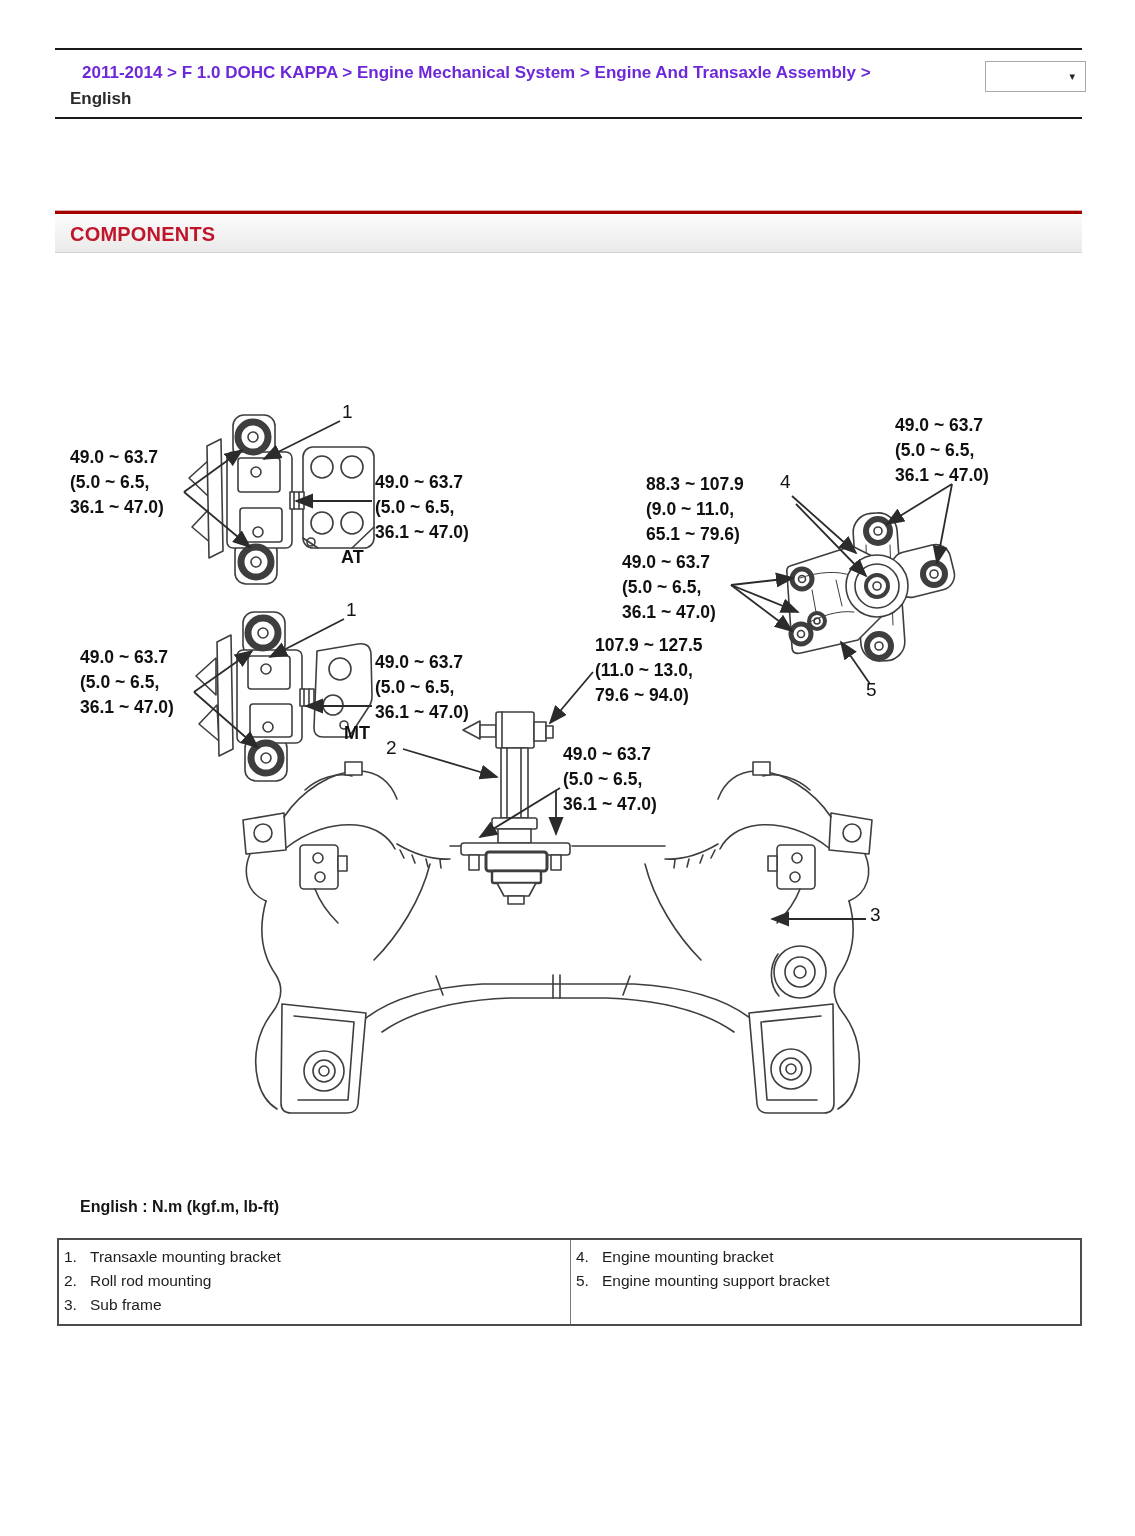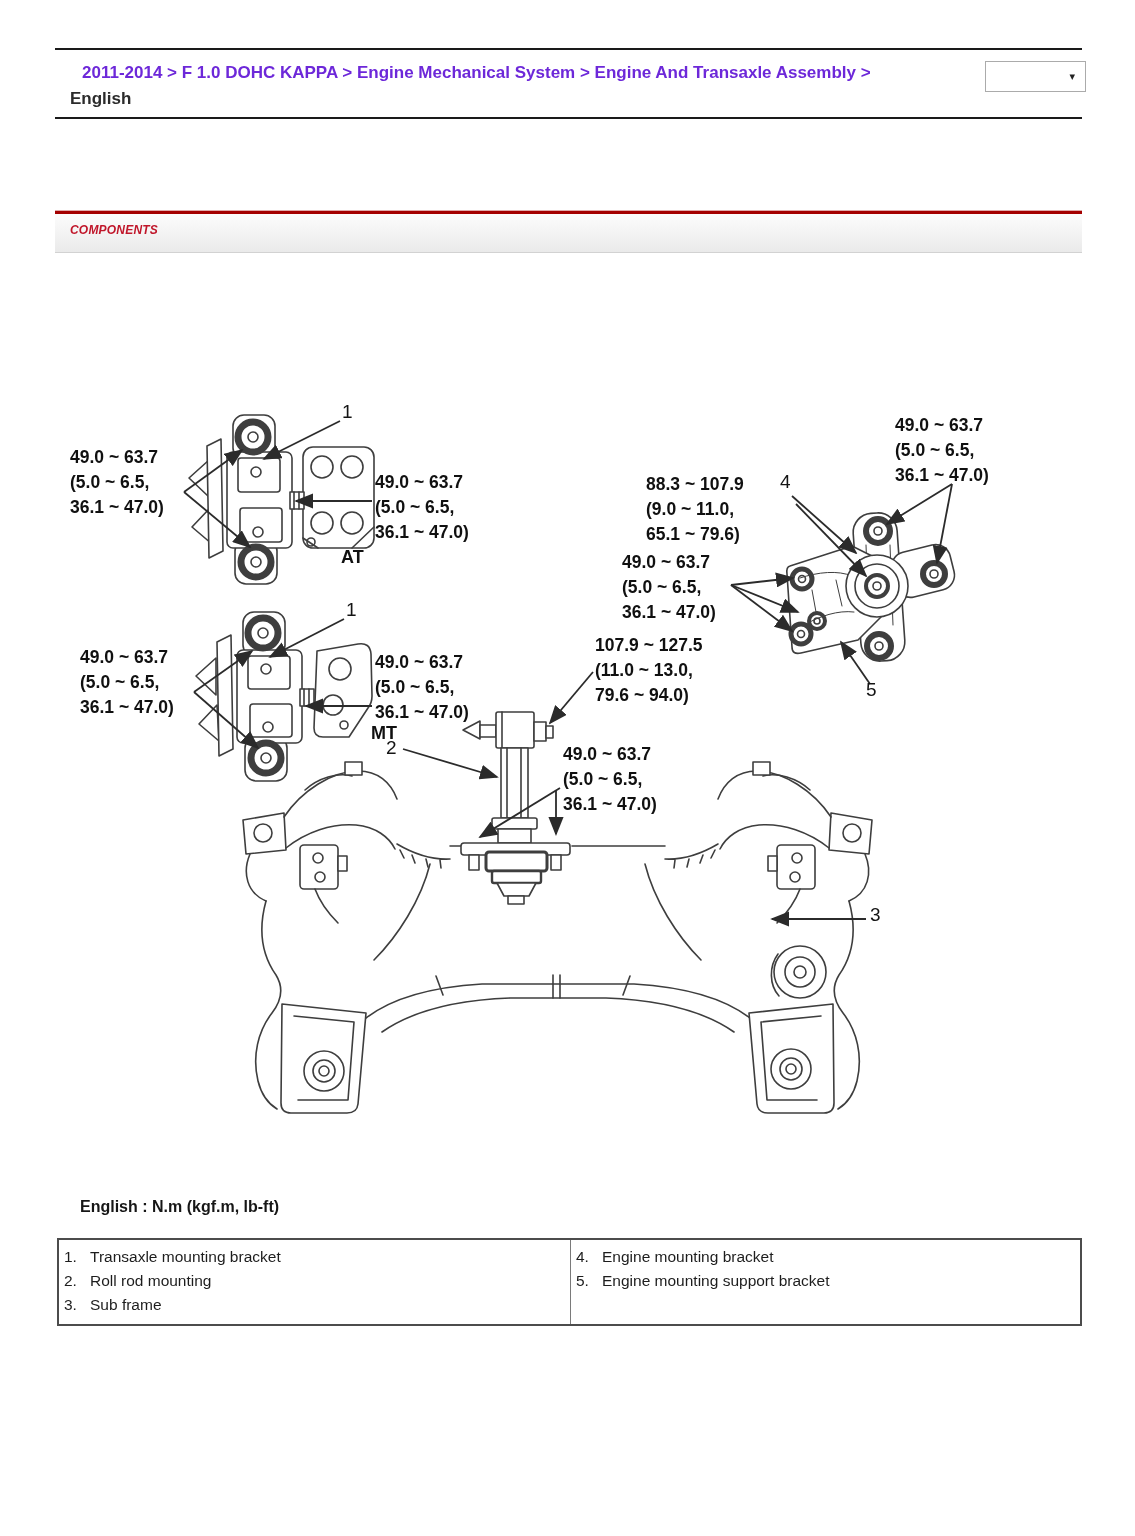--- a/index.html
+++ b/index.html
@@ -14,22 +14,22 @@
   .crumb-overlay{position:absolute;left:70px;top:86px;
     font-size:17px;font-weight:bold;color:#2b2b2b;line-height:26px;}
   .lang-select{position:absolute;left:985px;top:61px;width:101px;height:31px;
     background:#fff;border:1px solid #ababab;box-sizing:border-box;cursor:default;}
   .lang-select .arrow{position:absolute;right:10px;top:8px;font-size:11px;color:#222;}
   
   .redline-light{position:absolute;left:55px;top:210px;width:1027px;height:1px;background:#e0aaaa;}
   .redline{position:absolute;left:55px;top:211px;width:1027px;height:3px;background:#a40000;}
   .band{position:absolute;left:55px;top:214px;width:1027px;height:38px;
     background:linear-gradient(#fcfcfc,#eaeaea);border-bottom:1px solid #d2d2d2;}
-  .band .title{position:absolute;left:15px;top:9px;font-size:12px;font-weight:bold;
-    color:#c0162a;letter-spacing:.2px;font-style:italic;}
+  .band .title{position:absolute;left:15px;top:9px;font-size:20px;font-weight:bold;
+    color:#c0162a;letter-spacing:.2px;}
   
   #fig{position:absolute;left:55px;top:390px;}
   .callout{position:absolute;font-size:17.5px;font-weight:bold;color:#101010;
     line-height:25px;white-space:nowrap;}
   .dnum{position:absolute;font-size:19px;font-weight:400;color:#141414;line-height:20px;}
   .variant{position:absolute;font-size:18px;font-weight:bold;color:#101010;line-height:20px;}
   
   .torque-note{position:absolute;left:80px;top:1198px;font-size:16px;font-weight:bold;color:#161616;}
   .legend{position:absolute;left:57px;top:1238px;width:1021px;height:84px;
     border:2px solid #4c4c4c;display:flex;box-sizing:content-box;background:#fff;}
@@ -321,13 +321,13 @@
     <div>(5.0 ~ 6.5,</div>
     <div>36.1 ~ 47.0)</div>
   </div>
 <div class="dnum" style="left: 342px; top: 402px;">1</div>
 <div class="dnum" style="left: 346px; top: 600px;">1</div>
 <div class="dnum" style="left: 386px; top: 738px;">2</div>
 <div class="dnum" style="left: 870px; top: 905px;">3</div>
 <div class="dnum" style="left: 780px; top: 472px;">4</div>
 <div class="dnum" style="left: 866px; top: 680px;">5</div>
 <div class="variant" style="left: 341px; top: 547px;">AT</div>
-<div class="variant" style="left: 344px; top: 723px; margin-left: 27px;">MT</div>
+<div class="variant" style="left: 344px; top: 723px;">MT</div>
 
 </body></html>

